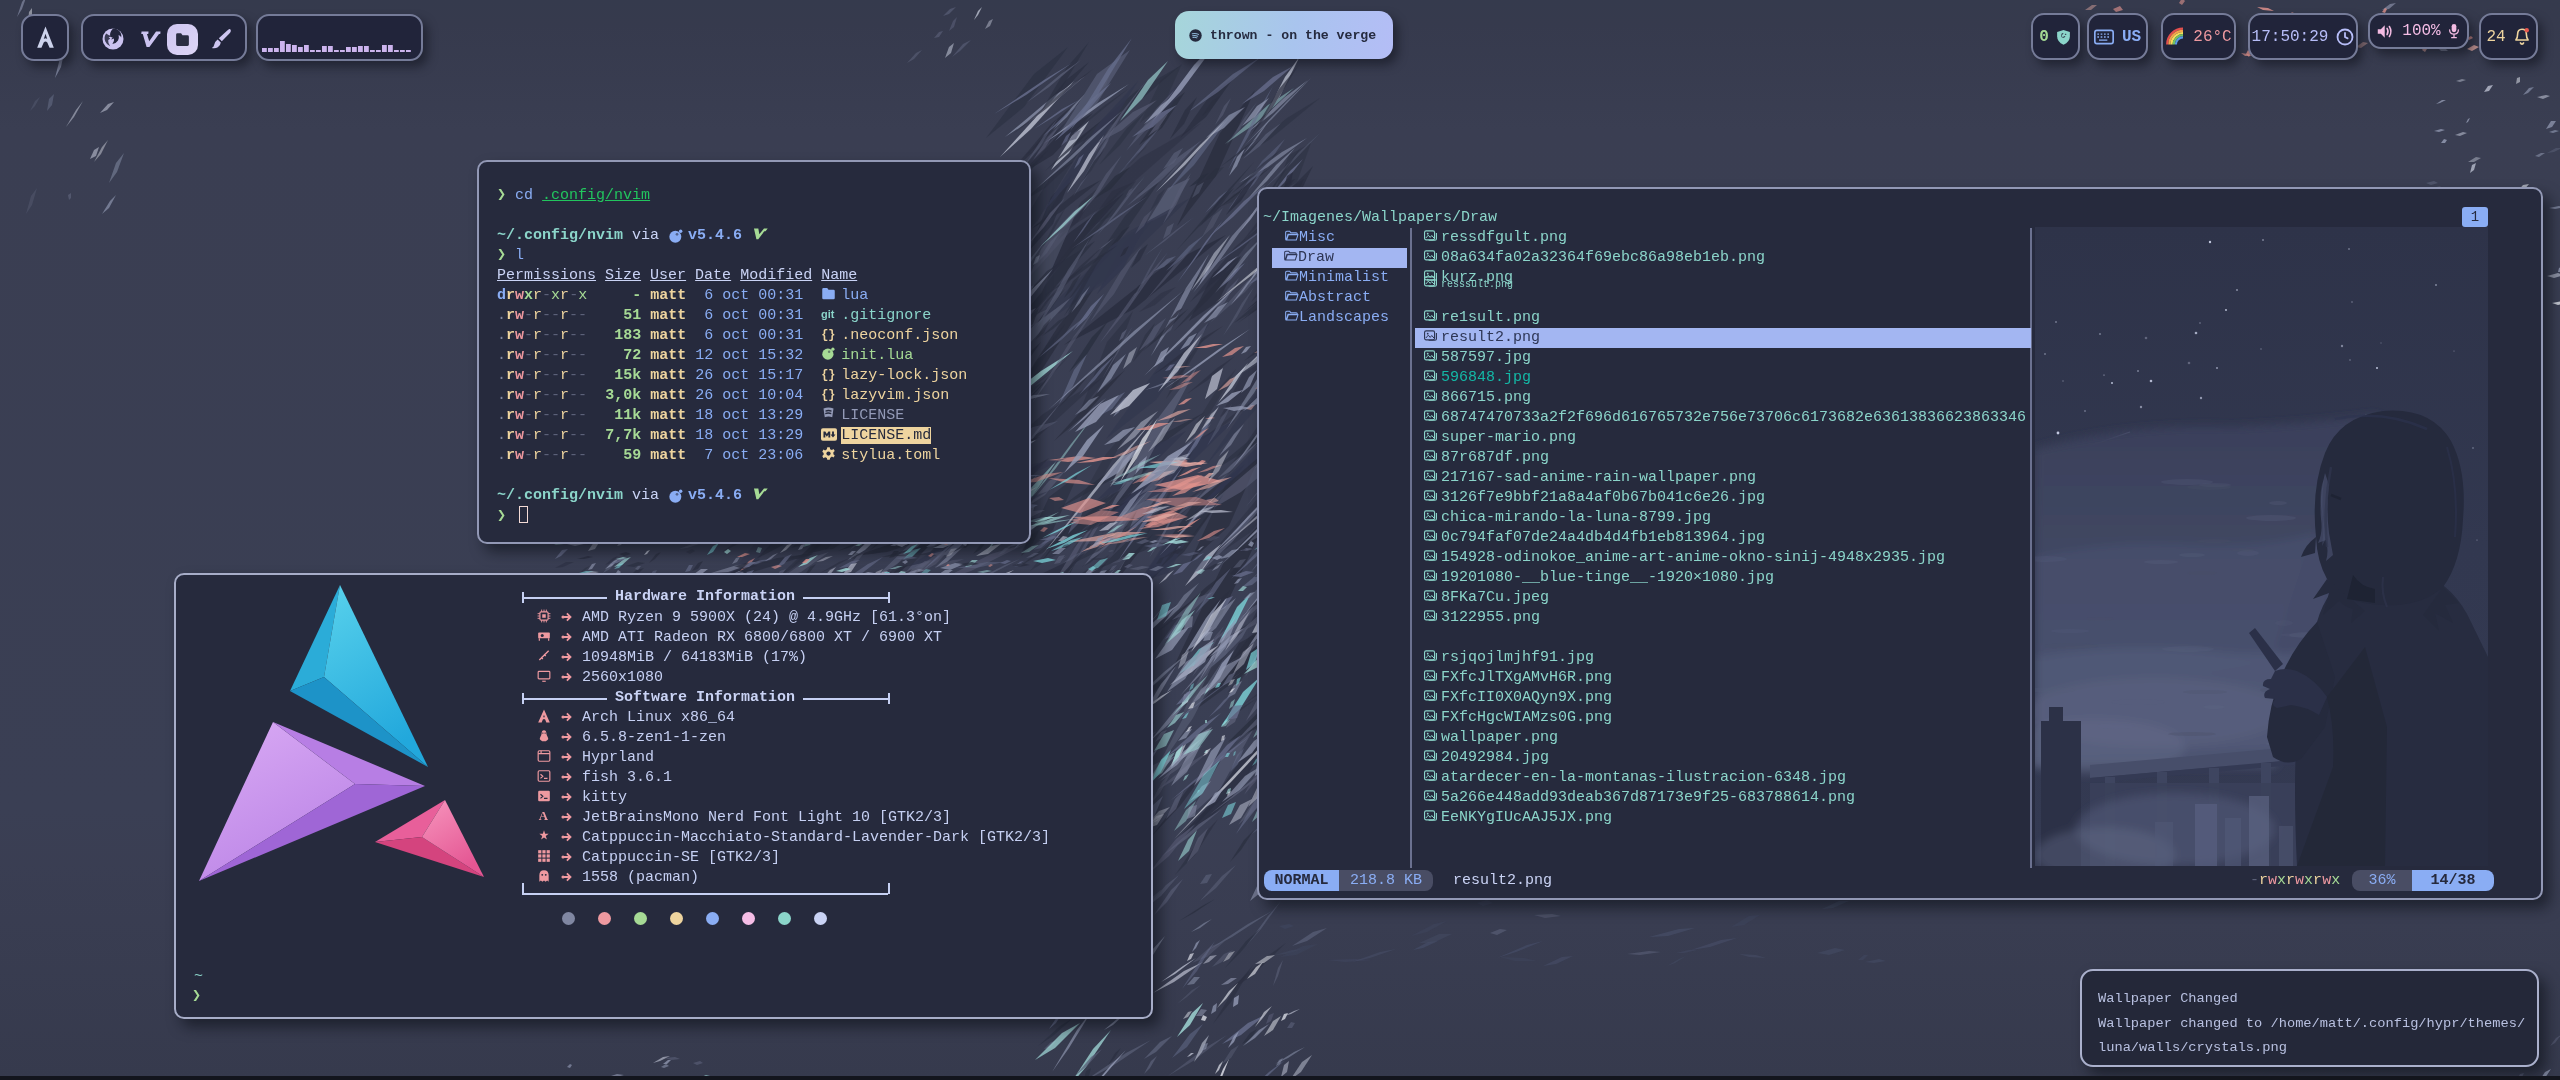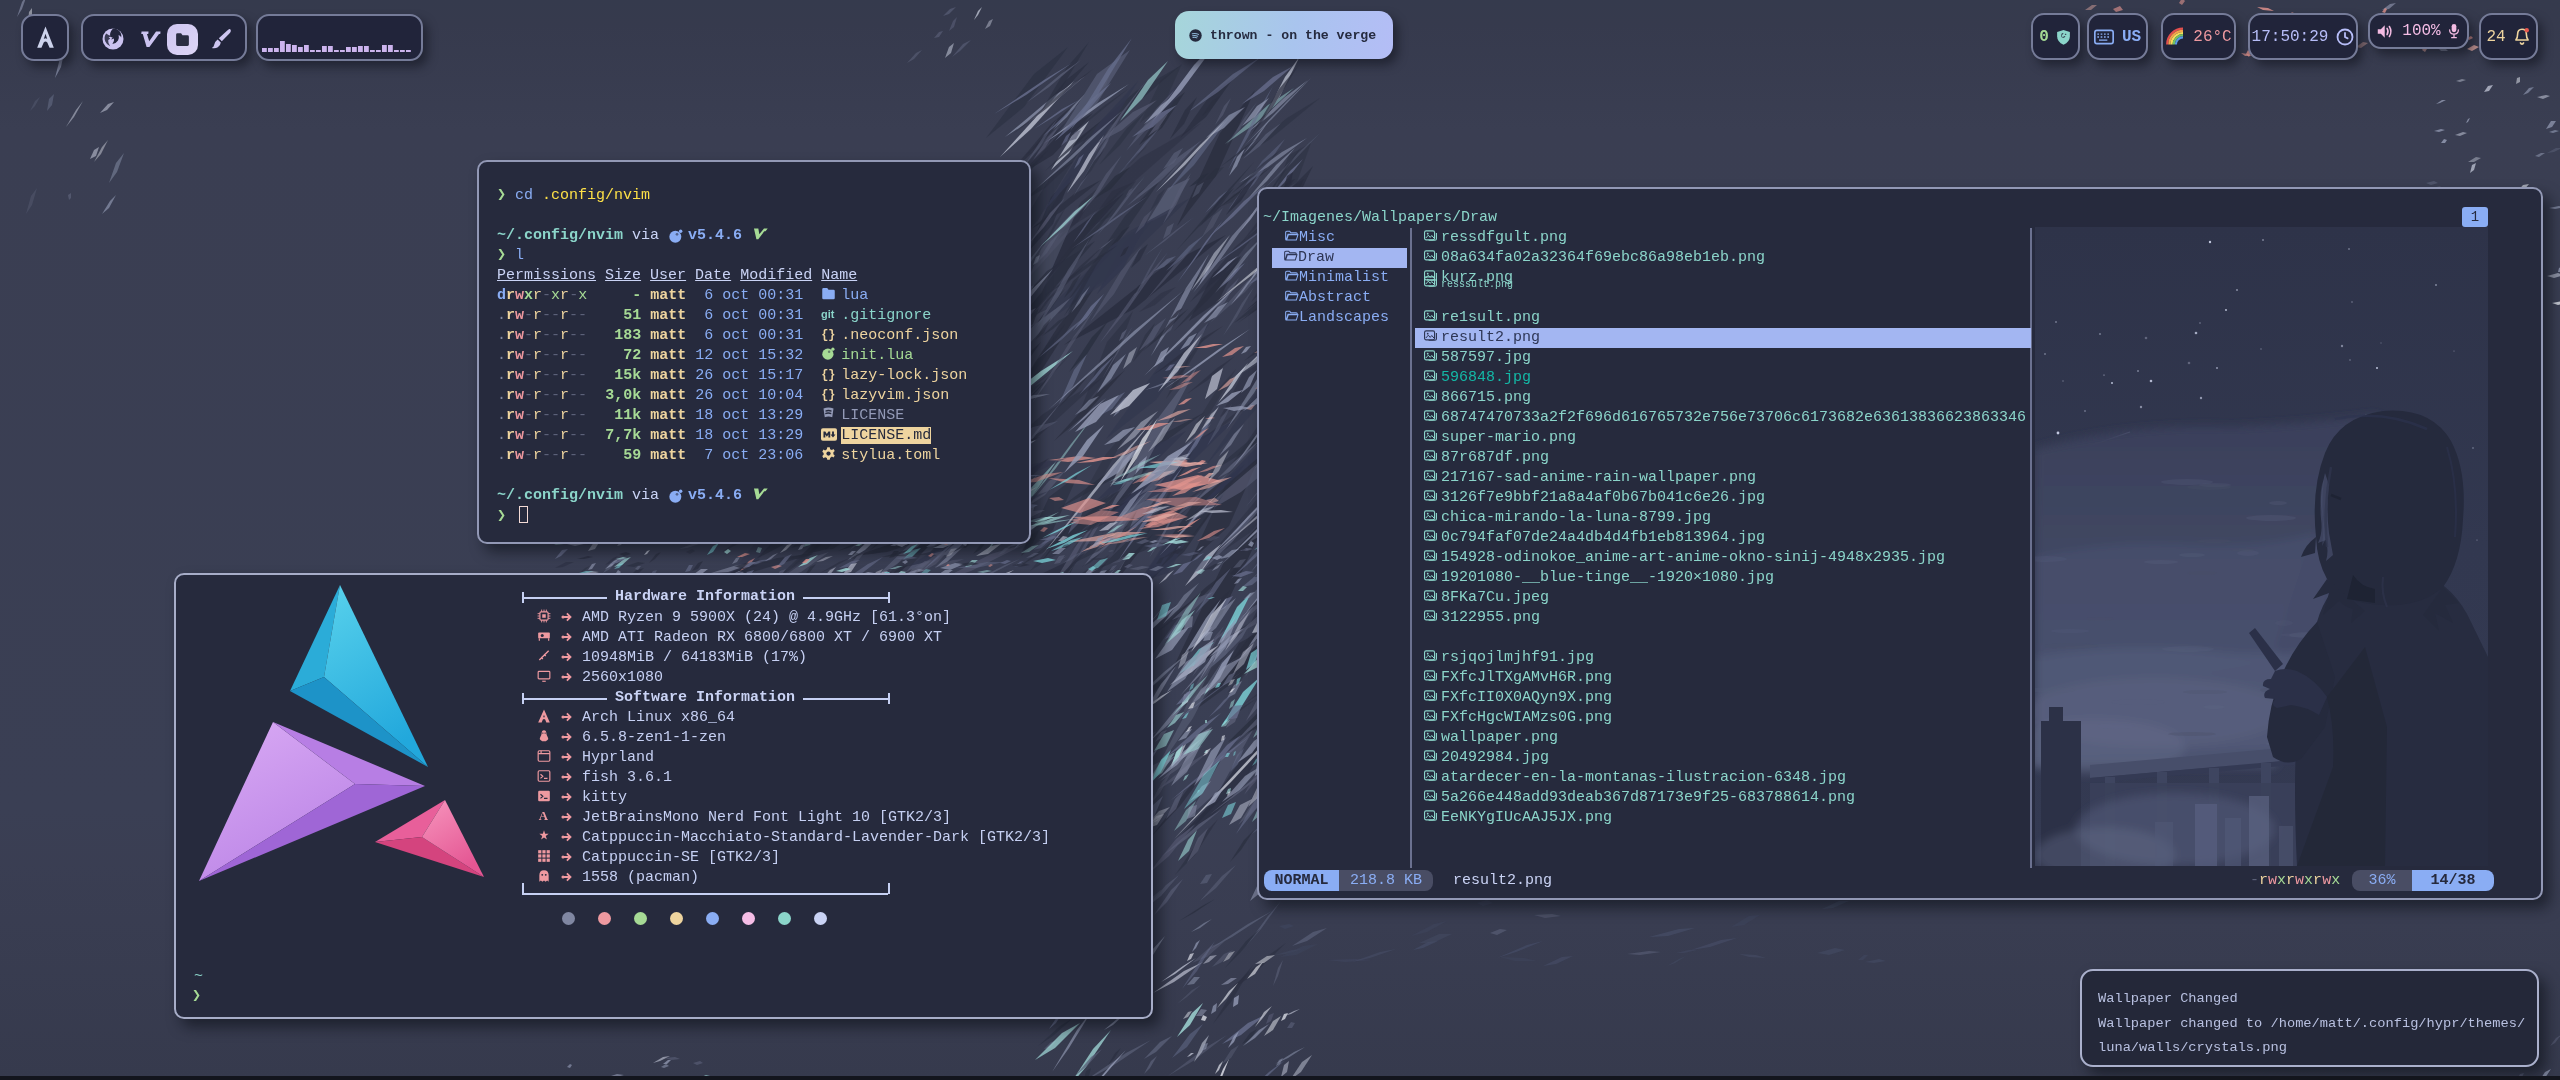--- a/index.html
+++ b/index.html
@@ -1611,21 +1611,21 @@
 <div class="bbox" style="left:2479px; top:13px; width:59px; height:47px;">
   <span class="yel" style="font-size:16px; margin-right:7px;">24</span>
   <svg width="18" height="19" viewBox="0 0 24 26">
       <path d="M12 3 q6 0 6 7 q0 5 2.4 7.8 H3.6 Q6 15 6 10 q0-7 6-7 z" fill="none" stroke="#eed49f" stroke-width="2.2" stroke-linejoin="round"></path>
       <path d="M9.5 21 q1 2.5 2.5 2.5 q1.5 0 2.5-2.5" stroke="#eed49f" stroke-width="2.2" fill="none"></path>
       <circle cx="18.5" cy="4.5" r="3" fill="#e8574e"></circle>
     </svg>
 </div>
 
 <div class="win mono15" id="term" style="left:477px; top:160px; width:554px; height:384px; color:#cad3f5; padding:24px 0 0 18px;">
-<div style="height:20px;white-space:pre;"><span class="grn b">❯</span> <span class="blu">cd</span> <span style="color:#fde047;">.config/nvim</span></div>
+<div style="height:20px;white-space:pre;"><span class="grn b">❯</span> <span class="blu">cd</span> <span style="color:#22c55e;text-decoration:underline">.config/nvim</span></div>
 <div style="height:20px;white-space:pre;"></div>
 <div style="height:20px;white-space:pre;"><span class="teal b">~/.config/nvim</span> <span class="tx">via</span> <span style="display:inline-block;width:20px;vertical-align:-2px;"><svg width="16" height="16" viewBox="0 0 24 24" style="vertical-align:-3px">
           <circle cx="11" cy="13" r="9" fill="#8aadf4"></circle>
           <circle cx="19" cy="5" r="2.6" fill="#8aadf4"></circle>
           <circle cx="13.5" cy="9.5" r="2" fill="#262a3d" opacity="0.55"></circle>
         </svg></span><span class="blu b">v5.4.6</span> <svg width="17" height="15" viewBox="0 0 26 24" style="vertical-align:-2px">
         <path fill="#a6da95" d="M2 4 h7 l3.5 9 L18 4 h4 L12.5 21 h-3 Z M20 4 h4 l-2.5 4.5 h-3.6 Z" transform="skewX(-12) translate(3 0)"></path>
       </svg></div>
 <div style="height:20px;white-space:pre;"><span class="grn b">❯</span> <span class="blu">l</span></div>
 <div style="height:20px;white-space:pre;"><span class="tx"><span style="text-decoration:underline">Permissions</span> <span style="text-decoration:underline">Size</span> <span style="text-decoration:underline">User</span> <span style="text-decoration:underline">Date</span> <span style="text-decoration:underline">Modified</span> <span style="text-decoration:underline">Name</span></span></div>

